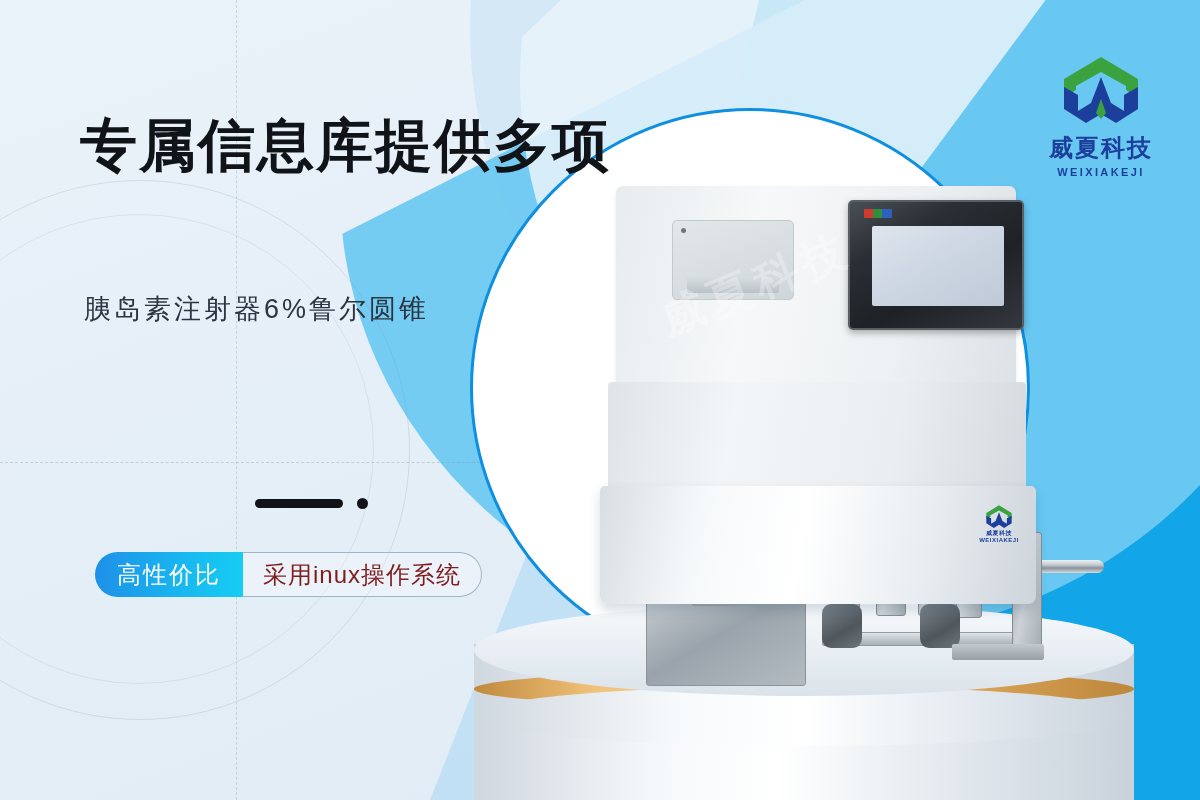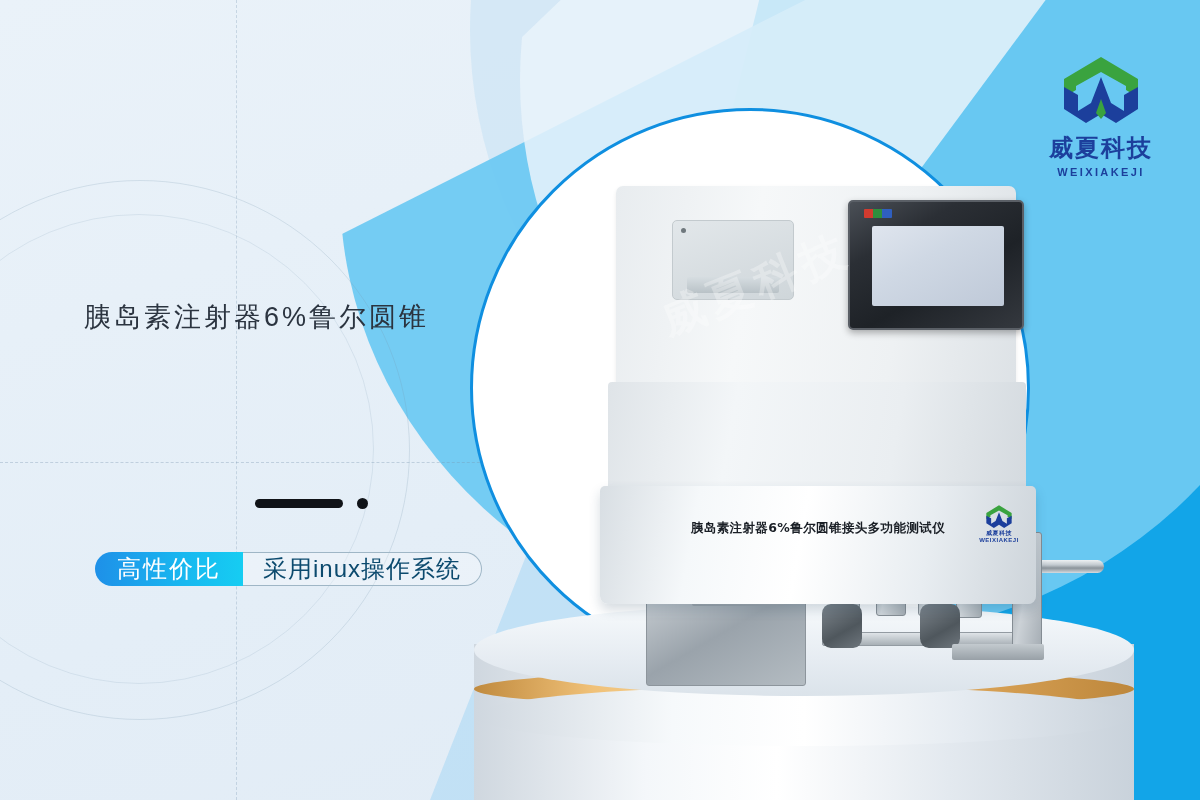--- a/index.html
+++ b/index.html
@@ -38,37 +38,37 @@
                background:#ffffff;border:3px solid #0f8fe0;}
 
   
   .headline{position:absolute;left:80px;top:108px;width:520px;z-index:12;}
   .headline .ln{
     font-family:"DejaVu Sans","Liberation Sans",sans-serif;
     font-weight:bold;font-size:57px;line-height:74px;color:#101318;letter-spacing:2px;
     white-space:nowrap;
   }
   .subtitle{position:absolute;left:84px;top:288px;z-index:12;}
-  .subtitle .sl{font-size:27px;line-height:42px;color:#2b3440;letter-spacing:3px;white-space:nowrap;margin-top:8px;}
+  .subtitle .sl{font-size:27px;line-height:42px;color:#2b3440;letter-spacing:3px;white-space:nowrap;}
 
   .divider{position:absolute;left:255px;top:498px;z-index:12;display:flex;align-items:center;gap:14px;}
   .divider .bar{width:88px;height:9px;border-radius:5px;background:#101318;}
   .divider .dot{width:11px;height:11px;border-radius:50%;background:#101318;}
 
-  .tags{position:absolute;left:95px;top:552px;z-index:12;display:flex;align-items:stretch;height:34px;}
+  .tags{position:absolute;left:95px;top:552px;z-index:12;display:flex;align-items:stretch;height:45px;}
   .tag-solid{
     display:flex;align-items:center;justify-content:center;padding:0 22px;
     background:linear-gradient(90deg,#1e90e8 0%,#18b8f0 60%,#16cdf2 100%);
     color:#fff;font-size:24px;letter-spacing:2px;
     border-radius:23px 0 0 23px;min-width:148px;
   }
   .tag-outline{
     display:flex;align-items:center;justify-content:center;padding:0 20px;
     border:1.5px solid #9fb6c6;border-left:none;border-radius:0 23px 23px 0;
-    color:#0c4a6e;font-size:24px;letter-spacing:1px;background:rgba(255,255,255,.25);
+    color:#7f1d1d;font-size:24px;letter-spacing:1px;background:rgba(255,255,255,.25);
   }
 
   
   .brand{position:absolute;right:24px;top:52px;width:150px;text-align:center;z-index:14;}
   .brand .mark{height:78px;display:flex;align-items:center;justify-content:center;}
   .brand .cn{font-family:"DejaVu Sans","Liberation Sans",sans-serif;font-weight:bold;
              font-size:24px;letter-spacing:2px;color:#1c3f9c;margin-top:2px;}
   .brand .en{font-family:"Liberation Sans",sans-serif;font-weight:bold;font-size:11px;
              letter-spacing:2.4px;color:#1c3f9c;margin-top:2px;}
 
@@ -173,20 +173,21 @@
   <div class="wedge2"></div>
 
   <div class="deco-circle c1"></div>
   <div class="deco-circle c2"></div>
   <div class="dash-h"></div>
   <div class="dash-v"></div>
 
   <div class="prod-circle"></div>
 
   <div class="headline">
+    <div class="ln">专属信息库提供多项</div>
   </div>
 
   <div class="subtitle">
     <div class="sl">胰岛素注射器6%鲁尔圆锥</div>
   </div>
 
   <div class="divider">
     <div class="bar"></div>
     <div class="dot"></div>
   </div>
@@ -243,21 +244,20 @@
       <div class="fixt f4"></div>
       <div class="knob k1"></div>
       <div class="knob k2"></div>
       <div class="shaft-knob"></div>
       <div class="shaft"></div>
       <div class="bracket"></div>
       <div class="bracket-foot"></div>
     </div>
 
     <div class="m-plinth">
-      <div class="nameplate">胰岛素注射器6%鲁尔圆锥接头多功能测试仪</div>
       <div class="np-logo">
         <div class="npm">
           <svg width="30" height="26" viewBox="0 0 86 76">
             <path d="M43 4 L80 26 L80 44 L68 37 L68 33 L43 19 L18 33 L18 37 L6 44 L6 26 Z" fill="#3aa33f"></path>
             <path d="M6 34 L20 42 L20 58 L33 50 L43 24 L53 50 L66 58 L66 42 L80 34 L80 56 L58 70 L43 61 L28 70 L6 56 Z" fill="#1c3f9c"></path>
           </svg>
         </div>
         <div class="npt">威夏科技</div>
         <div class="npt">WEIXIAKEJI</div>
       </div>

